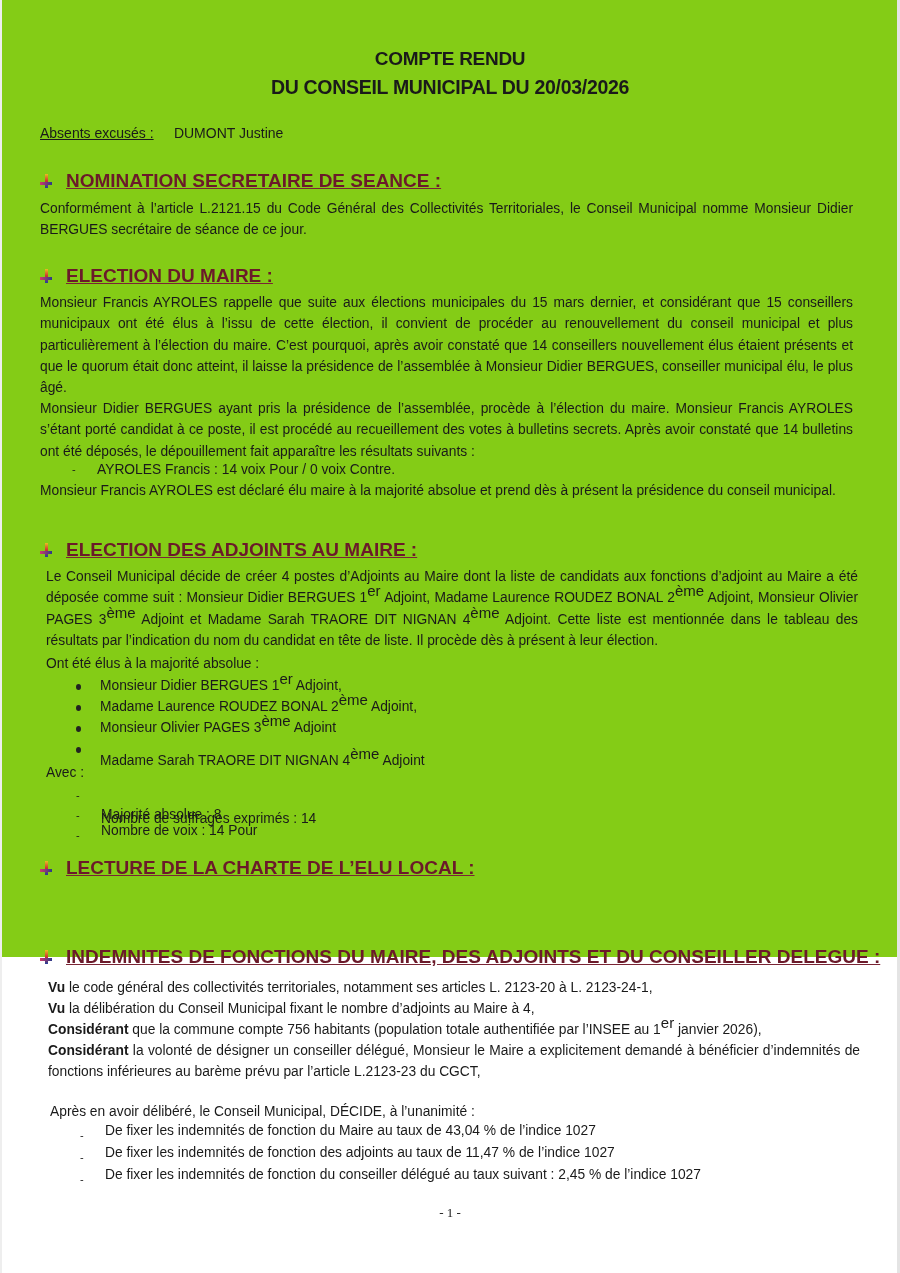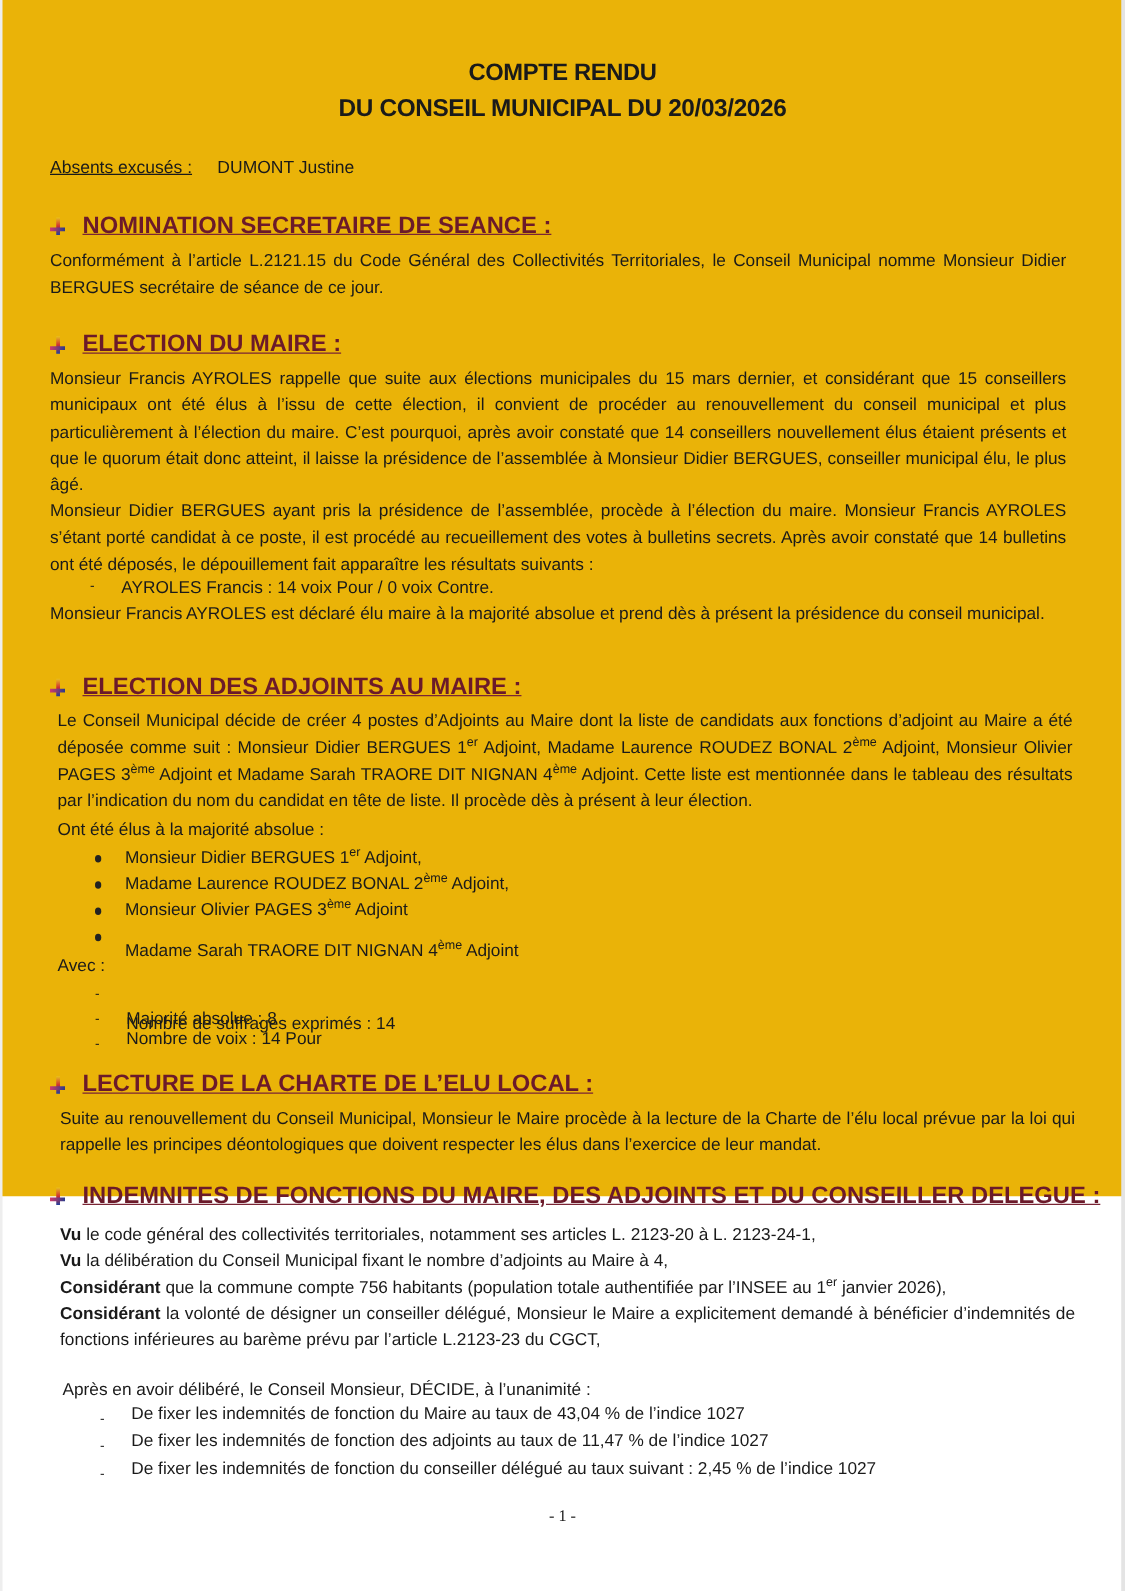--- a/index.html
+++ b/index.html
@@ -1,38 +1,38 @@
 <!DOCTYPE html>
 <html><head>
 <meta charset="utf-8">
 <style>
   html, body { margin: 0; padding: 0; background: #ffffff; }
   body { width: 900px; height: 1273px; position: relative; overflow: hidden;
          font-family: "Liberation Sans", sans-serif; color: #1a1a1a; }
-  .page { position: absolute; left: 0; top: 0; width: 900px; height: 957px; background: #eab308; }
+  .page { position: absolute; left: 0; top: 0; width: 900px; height: 957px; background: #84cc16; }
   .edge { position: absolute; right: 0; top: 0; width: 3px; height: 1273px; background: #e4e4e4; }
   .edge-left { position: absolute; left: 0; top: 0; width: 2px; height: 1273px; background: #eeeeee; }
   .title { position: absolute; left: 0; width: 900px; text-align: center; font-weight: bold;
            font-size: 19px; letter-spacing: -0.3px; }
   .t1 { top: 48px; }
   .t2 { top: 76px; font-size: 19.5px; }
   .absent { position: absolute; left: 40px; top: 125px; font-size: 14px; }
   .absent .lbl { font-weight: normal; text-decoration: underline; display: inline-block; width: 130px; }
   .sec { position: absolute; left: 40px; font-size: 19px; font-weight: bold; color: #6b1a2a;
          display: flex; align-items: center; }
   .sec .hdr { text-decoration: underline; text-decoration-color: #7a2535; margin-left: 14px; }
   .icon-plus { width: 12px; height: 14px; position: relative; display: inline-block; }
   .icon-plus .v { position: absolute; left: 5px; top: 0; width: 2.5px; height: 14px; background: linear-gradient(#e8c020, #d03030 50%, #2040a0); }
   .icon-plus .h { position: absolute; left: 0; top: 8px; width: 12px; height: 2.5px; background: linear-gradient(90deg, #d03a6a, #2a3a8a); }
   .p { position: absolute; left: 40px; width: 813px; font-size: 13.8px; line-height: 21.3px; text-align: justify; }
   .p b { font-weight: bold; }
   .li { position: absolute; font-size: 13.8px; line-height: 20px; }
   .dash { position: absolute; font-size: 11px; }
   .bullet { position: absolute; width: 5px; height: 6px; border-radius: 50%; background: #222; }
-  sup { font-size: 10px; line-height: 0; }
+  sup { font-size: 15px; line-height: 0; }
   .pagenum { position: absolute; left: 0; width: 900px; top: 1205px; text-align: center; font-size: 13px;
              font-family: "Liberation Serif", serif; }
 </style>
 </head>
 <body>
 
 <div class="page">
   <div class="edge-left"></div>
   <div class="edge"></div>
 
@@ -93,35 +93,34 @@
   <div class="dash" style="left:76px; top:829px;">-</div>
   <div class="li" style="left:101px; top:821px;">Nombre de voix : 14 Pour</div>
 
   <div class="sec" style="top:857px;">
     <span class="icon-plus">
         <span class="v"></span>
         <span class="h"></span>
       </span>
     <span class="hdr">LECTURE DE LA CHARTE DE L’ELU LOCAL :</span>
   </div>
-  <div class="p" style="top:884px; left:48px; width:812px;">Suite au renouvellement du Conseil Municipal, Monsieur le Maire procède à la lecture de la Charte de l’élu local prévue par la loi qui rappelle les principes déontologiques que doivent respecter les élus dans l’exercice de leur mandat.</div>
 
   <div class="sec" style="top:946px;">
     <span class="icon-plus">
         <span class="v"></span>
         <span class="h"></span>
       </span>
     <span class="hdr">INDEMNITES DE FONCTIONS DU MAIRE, DES ADJOINTS ET DU CONSEILLER DELEGUE :</span>
   </div>
   <div class="li" style="left:48px; top:978px;"><b>Vu</b><span> le code général des collectivités territoriales, notamment ses articles L. 2123-20 à L. 2123-24-1,</span></div>
   <div class="li" style="left:48px; top:999px;"><b>Vu</b><span> la délibération du Conseil Municipal fixant le nombre d’adjoints au Maire à 4,</span></div>
   <div class="li" style="left:48px; top:1020px;"><b>Considérant</b><span> que la commune compte 756 habitants (population totale authentifiée par l’INSEE au 1</span><sup>er</sup><span> janvier 2026),</span></div>
   <div class="p" style="top:1040px; left:48px; width:812px;"><b>Considérant</b><span> la volonté de désigner un conseiller délégué, Monsieur le Maire a explicitement demandé à bénéficier d’indemnités de fonctions inférieures au barème prévu par l’article L.2123-23 du CGCT,</span></div>
 
-  <div class="li" style="left:50px; top:1102px;">Après en avoir délibéré, le Conseil Monsieur, DÉCIDE, à l’unanimité :</div>
+  <div class="li" style="left:50px; top:1102px;">Après en avoir délibéré, le Conseil Municipal, DÉCIDE, à l’unanimité :</div>
   <div class="dash" style="left:80px; top:1129px;">-</div>
   <div class="li" style="left:105px; top:1121px;">De fixer les indemnités de fonction du Maire au taux de 43,04 % de l’indice 1027</div>
   <div class="dash" style="left:80px; top:1151px;">-</div>
   <div class="li" style="left:105px; top:1143px;">De fixer les indemnités de fonction des adjoints au taux de 11,47 % de l’indice 1027</div>
   <div class="dash" style="left:80px; top:1173px;">-</div>
   <div class="li" style="left:105px; top:1165px;">De fixer les indemnités de fonction du conseiller délégué au taux suivant : 2,45 % de l’indice 1027</div>
 
   <div class="pagenum">- 1 -</div>
 </div>
 

